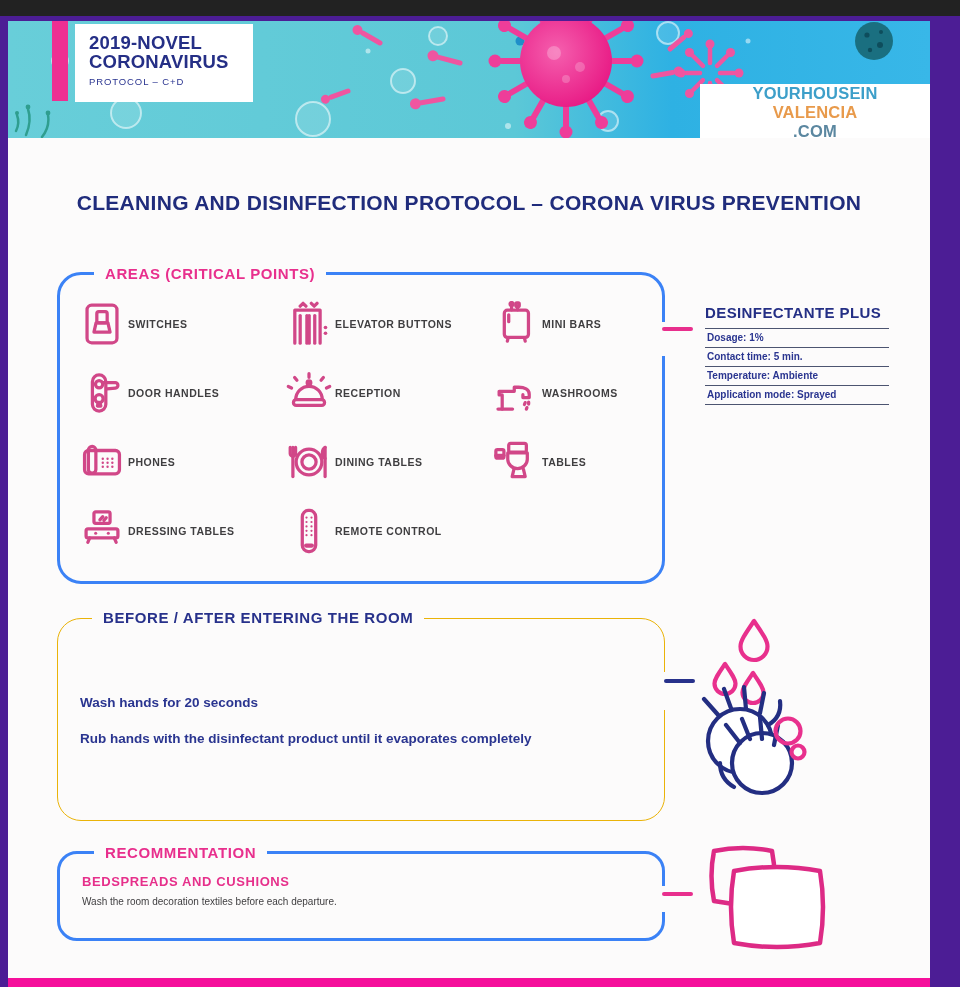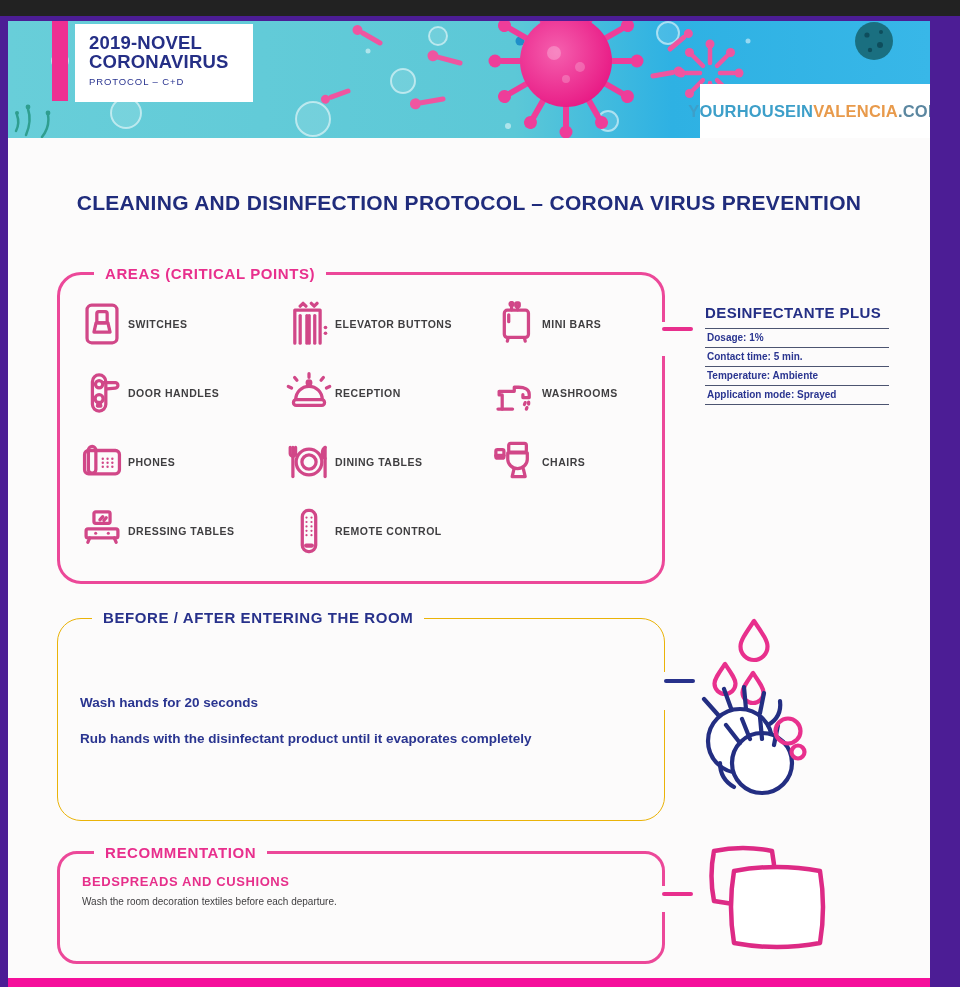--- a/index.html
+++ b/index.html
@@ -8,31 +8,31 @@
   .frame{position:relative;width:960px;height:987px;background:#4c1d95;margin:16px auto;overflow:hidden;}
   .page{position:absolute;left:8px;top:5px;width:922px;height:973px;background:#fcfbfb;overflow:hidden;}
 
   
   .header{position:absolute;left:0;top:0;width:922px;height:117px;overflow:hidden;}
   .header svg{display:block;}
   .badge-card{position:absolute;left:67px;top:3px;width:178px;height:78px;background:#ffffff;padding:9px 0 0 14px;}
   .badge-title{font-size:18.5px;line-height:19px;font-weight:800;color:#252f86;letter-spacing:.2px;}
   .badge-sub{margin-top:5px;font-size:9.5px;font-weight:400;letter-spacing:.9px;color:#2a3490;}
   .accent-bar{position:absolute;left:44px;top:0;width:16px;height:80px;background:#ee2f92;}
-  .site-card{position:absolute;left:692px;top:63px;width:230px;height:54px;background:#ffffff;display:flex;align-items:center;justify-content:center;font-size:16.5px;font-weight:700;letter-spacing:.2px;cursor:pointer;}
+  .site-card{position:absolute;left:692px;top:63px;width:230px;height:54px;background:#ffffff;display:flex;align-items:center;font-size:16.5px;font-weight:700;letter-spacing:.2px;cursor:pointer;flex-direction:column;}
   .site-p1{color:#3d9fc9;}
   .site-p2{color:#e89a4b;}
   .site-p3{color:#5b87a0;}
 
   
   .main-title{position:absolute;left:0;top:170px;width:100%;text-align:center;font-size:21px;font-weight:800;color:#202c7c;letter-spacing:.3px;}
 
   
   .section-box{position:absolute;border-radius:24px;}
-  .box-pink{border:3px solid #ec4899;}
+  .box-pink{border:3px solid #3b82f6;}
   .box-navy{border:1px solid #eab308;}
   .section-chip{position:absolute;top:-13px;left:34px;background:#fcfbfb;padding:0 11px;font-size:15px;line-height:24px;font-weight:800;letter-spacing:.6px;white-space:nowrap;}
   .chip-pink{color:#e82f8d;}
   .chip-navy{color:#27318b;}
   .gap-patch{position:absolute;right:-4px;width:7px;background:#fcfbfb;}
   .tab-line{position:absolute;right:-31px;width:31px;height:3.5px;border-radius:2px;}
   .tab-pink{background:#e82f8d;}
   .tab-navy{background:#27318b;}
 
   
@@ -385,21 +385,21 @@
       <div class="area-item">
         <span class="area-icon">
           <svg viewBox="0 0 24 24">
               <rect x="1.5" y="5.6" width="4.2" height="4.4" rx=".8"></rect>
               <path d="M1.5 8.6h4.2"></path>
               <rect x="8.2" y="2.3" width="9.2" height="4.6" rx="1"></rect>
               <path d="M7.7 7.3h10.2v3.2a5.1 4.9 0 0 1-10.2 0z"></path>
               <path d="M10.9 15.9l-.9 3.7h6.8l-.9-3.7"></path>
             </svg>
         </span>
-        <span class="area-label">CHAIRS</span>
+        <span class="area-label">TABLES</span>
       </div>
 
       <div class="area-item">
         <span class="area-icon">
           <svg viewBox="0 0 24 24">
               <rect x="7.8" y="2" width="8.4" height="6" rx=".9"></rect>
               <path d="M10.9 6.2l1.5-1.7M13 6.5l1.2-1.4"></path>
               <rect x="3.7" y="10.9" width="16.6" height="4.7" rx="1"></rect>
               <circle class="fdot" cx="8.7" cy="13.2" r=".8"></circle>
               <circle class="fdot" cx="15.3" cy="13.2" r=".8"></circle>
@@ -462,21 +462,21 @@
           <path d="M50 130L36 112M60 126L52 106M72 126L70 104M84 132L88 112"></path>
           <path d="M44 174q-14-8-14-24"></path>
         </g>
         <g stroke="#e8308d" stroke-width="4.2">
           <circle cx="98" cy="118" r="12.5"></circle>
           <circle cx="108" cy="139" r="6.5"></circle>
         </g>
       </svg>
     </div>
 
-    <div class="section-box box-pink" style="left:49px;top:830px;width:608px;height:113px;border-radius:20px;">
+    <div class="section-box box-pink" style="left:49px;top:830px;width:608px;height:90px;border-radius:20px;">
       <div class="section-chip chip-pink">RECOMMENTATION</div>
       <div class="gap-patch" style="top:32px;height:26px;"></div>
       <div class="tab-line tab-pink" style="top:38px;"></div>
       <p class="rec-sub">BEDSPREADS AND CUSHIONS</p>
       <p class="rec-text">Wash the room decoration textiles before each departure.</p>
     </div>
 
     <div class="pillows-art">
       <svg width="140" height="115" viewBox="0 0 140 115" fill="none" stroke="#dd2a85" stroke-width="4.5" stroke-linecap="round" stroke-linejoin="round">
         <path d="M16 12q29-6 58 0q5 25 0 50q-29 6-58 0q-5-25 0-50z"></path>

